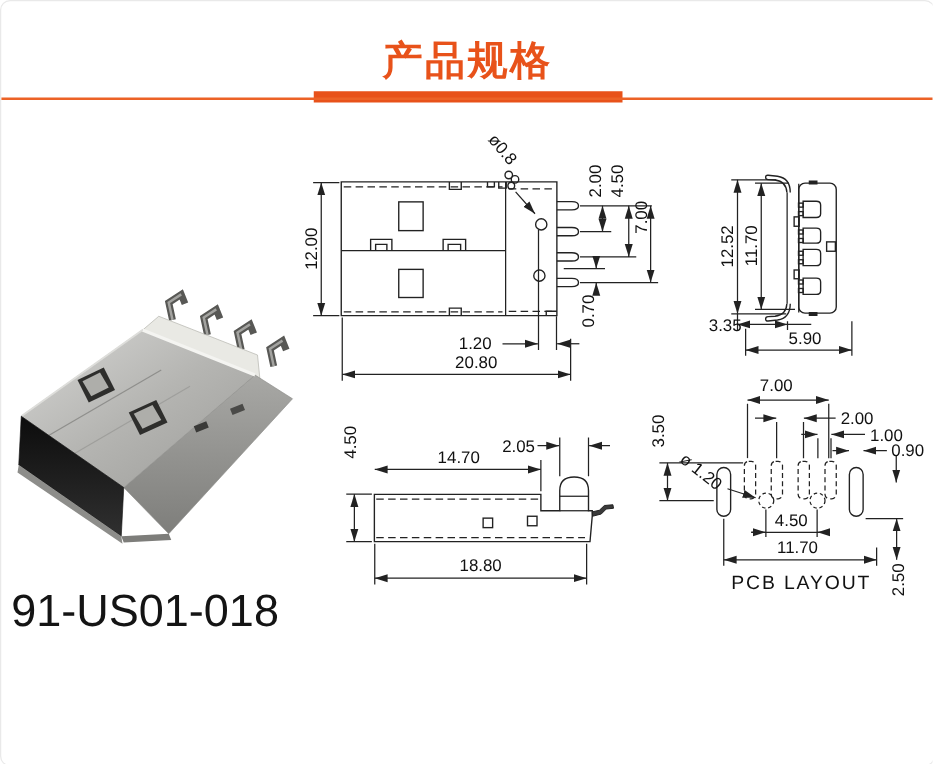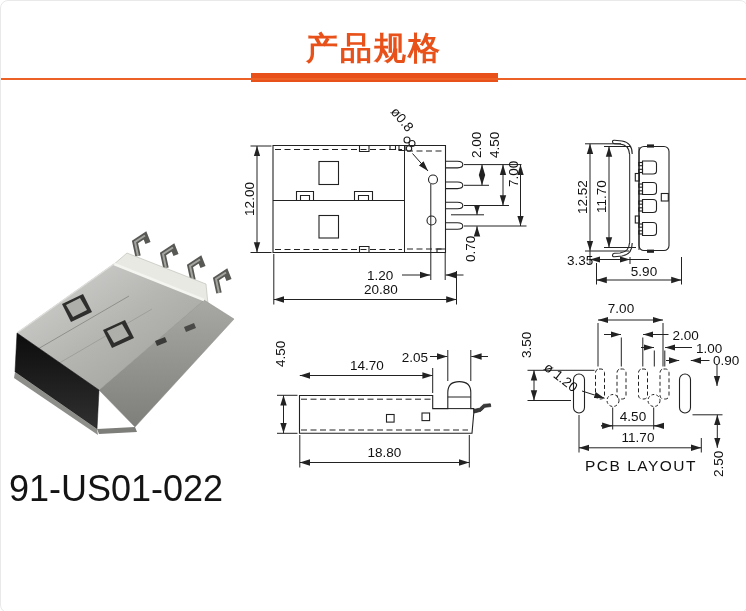--- a/index.html
+++ b/index.html
@@ -253,16 +253,16 @@
     <text class="dt" transform="translate(722,476) rotate(-90)">2.50</text>
     <text class="pcbt" text-anchor="middle" x="640" y="470">PCB LAYOUT</text>
   </g>
 </svg>
 
 <div class="title">产品规格</div>
 <div class="rule-thick"></div>
 <div class="rule-thin"></div>
 
 <div class="pn">
-  <div>91-US01-022</div>
+  <div>91-US01-018</div>
 </div>
 
 </div>
 
 </body></html>

